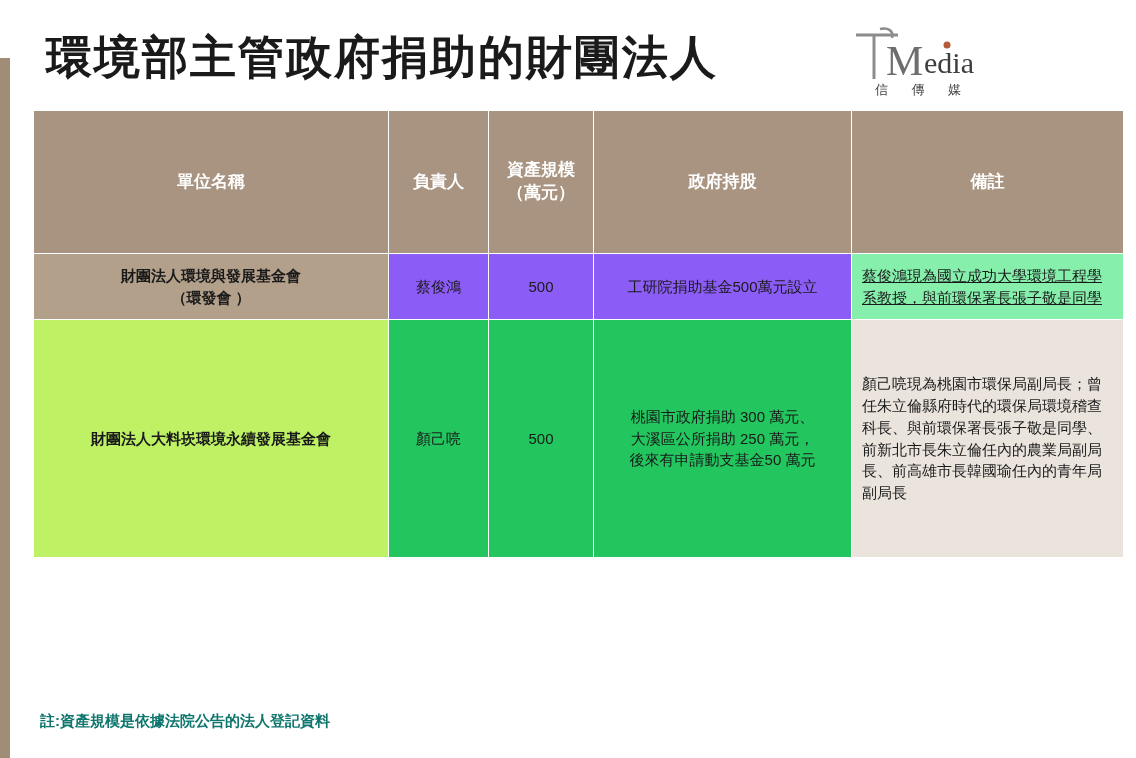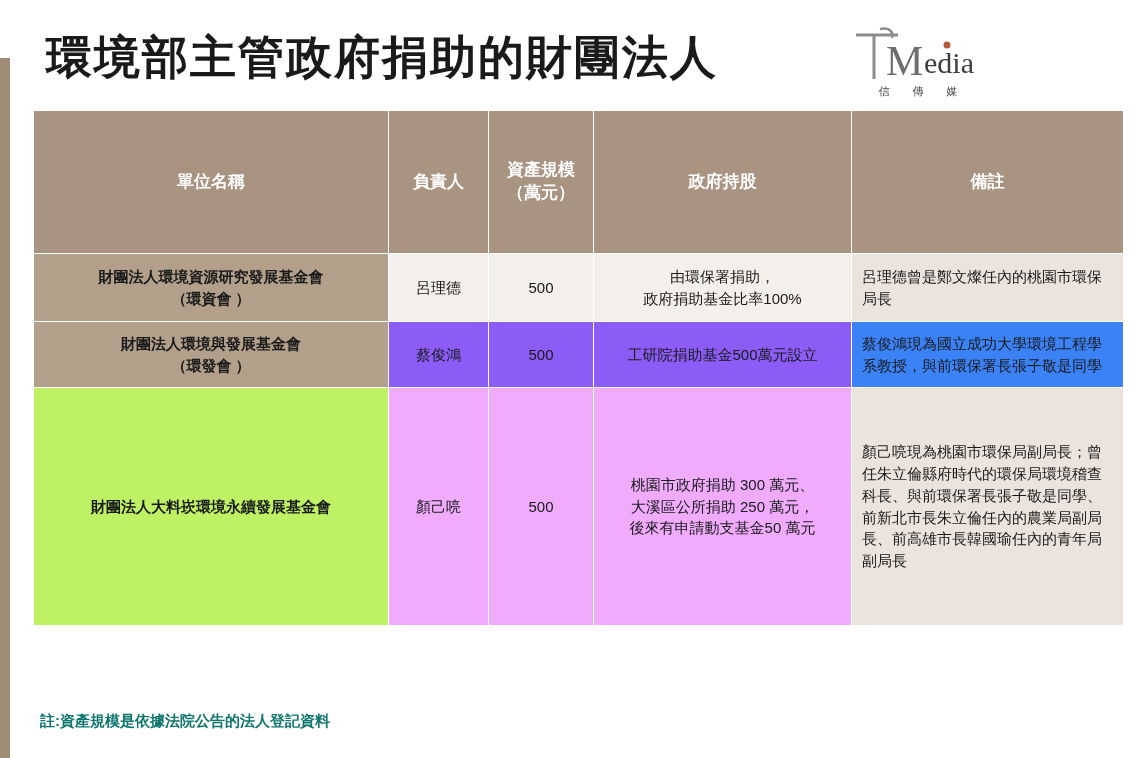--- a/index.html
+++ b/index.html
@@ -46,25 +46,24 @@
     top: 8px;
     width: 140px;
     height: 76px;
   }
   .logo svg { display: block; }
   .logo-sub {
     position: absolute;
     left: 6px;
     bottom: 2px;
     width: 134px;
-    font-size: 11px;
+    font-size: 13px;
     letter-spacing: 10px;
     color: #444;
     text-align: center;
-    font-family: Liberation Serif, serif;
   }
   table.main {
     position: absolute;
     left: 33px;
     top: 93px;
     width: 1090px;
     border-collapse: collapse;
     table-layout: fixed;
   }
   table.main th {
@@ -112,27 +111,27 @@
   }
   td.c-share {
     background: #f2eeea;
     text-align: center;
   }
   td.c-note {
     background: #ece6e0;
     text-align: left;
   }
   tr.alt td.c-head, tr.alt td.c-asset, tr.alt td.c-share { background: #8b5cf6; }
-  tr.alt td.c-note { background: #3b82f6; }
+  tr.alt td.c-note { background: #86efac; text-decoration: underline; }
 
   tr.r1 td.c-head, tr.r1 td.c-asset, tr.r1 td.c-share { background: #f3efeb; }
   tr.r1 td.c-note { background: #ebe4dd; }
 
   tr.r4 td.c-name  { background: #bef264; }
-  tr.r4 td.c-head, tr.r4 td.c-asset, tr.r4 td.c-share { background: #f0abfc; text-align: center; }
+  tr.r4 td.c-head, tr.r4 td.c-asset, tr.r4 td.c-share { background: #22c55e; text-align: center; }
   tr.r4 td.c-note { background: #ebe4dd; }
 
   .rowh-1 { height: 68px; }
   .rowh-2 { height: 66px; }
   .rowh-3 { height: 66px; }
   .rowh-4 { height: 238px; }
 
   .footnotes {
     position: absolute;
     left: 40px;
@@ -179,33 +178,20 @@
         <th>負責人</th>
         <th>
           <span>資產規模</span><br>
           <span>（萬元）</span>
         </th>
         <th>政府持股</th>
         <th>備註</th>
       </tr>
     </thead>
     <tbody>
-      <tr class="r1 rowh-1">
-        <td class="c-name">
-          <span>財團法人環境資源研究發展基金會</span><br>
-          <span>（環資會 ）</span>
-        </td>
-        <td class="c-head">呂理德</td>
-        <td class="c-asset">500</td>
-        <td class="c-share">
-          <span>由環保署捐助，</span><br>
-          <span>政府捐助基金比率100%</span>
-        </td>
-        <td class="c-note">呂理德曾是鄭文燦任內的桃園市環保局長</td>
-      </tr>
 
       <tr class="alt rowh-2">
         <td class="c-name">
           <span>財團法人環境與發展基金會</span><br>
           <span>（環發會 ）</span>
         </td>
         <td class="c-head">蔡俊鴻</td>
         <td class="c-asset">500</td>
         <td class="c-share">工研院捐助基金500萬元設立</td>
         <td class="c-note">蔡俊鴻現為國立成功大學環境工程學系教授，與前環保署長張子敬是同學</td>

